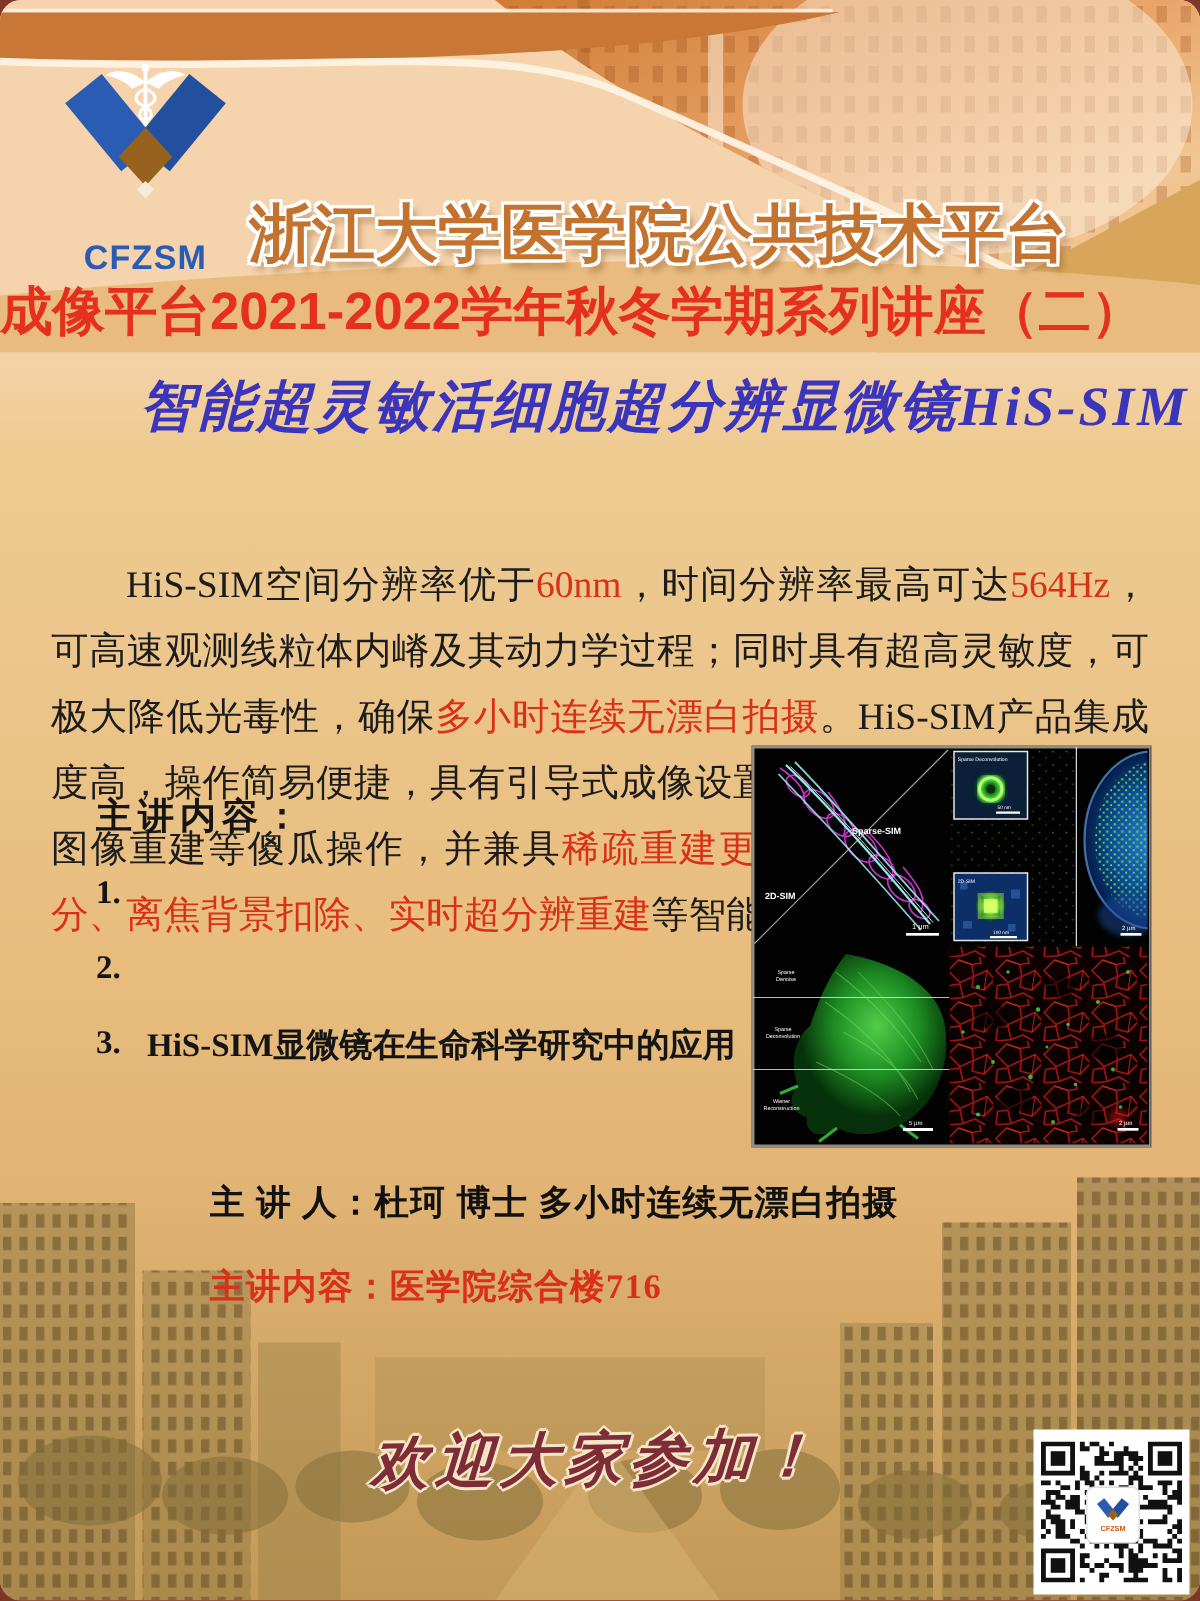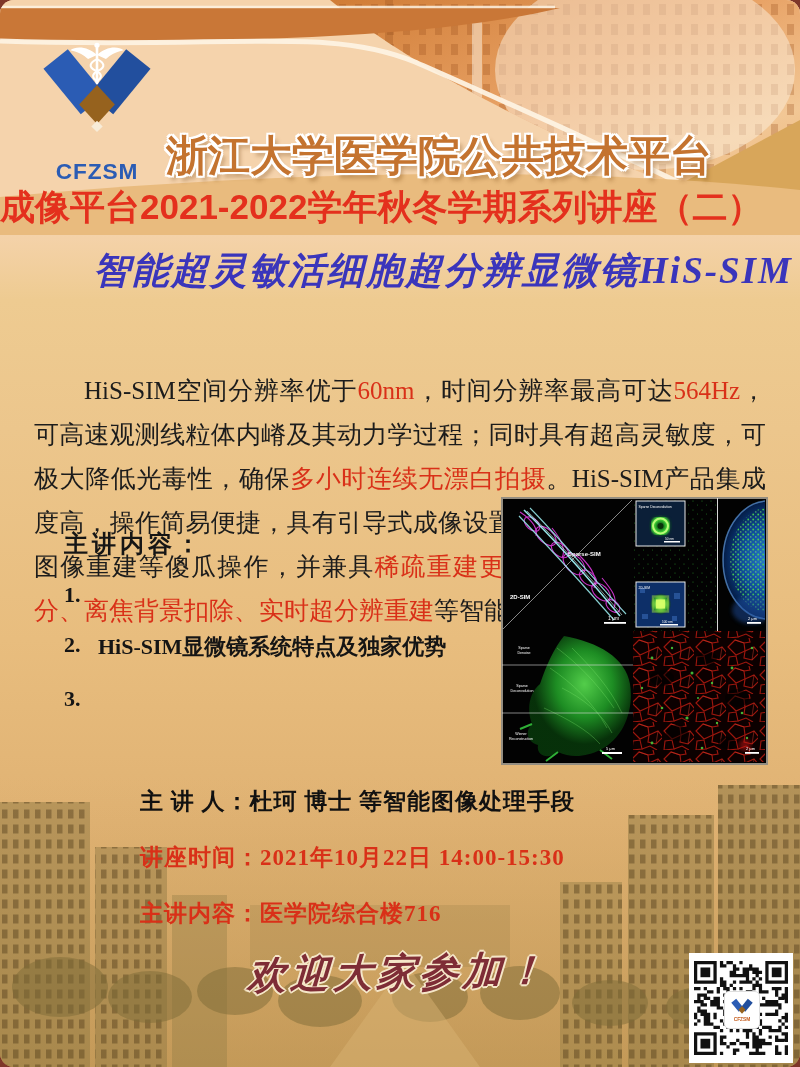--- a/index.html
+++ b/index.html
@@ -335,24 +335,24 @@
   </div>
 
   <div class="agenda">
     <div class="agenda-heading">主讲内容：</div>
     <ol>
       <li>
         <span class="num">1.</span>
       </li>
       <li>
         <span class="num">2.</span>
-        <span>HiS-SIM显微镜系统特点及独家优势</span>
       </li>
       <li>
         <span class="num">3.</span>
+        <span>HiS-SIM显微镜在生命科学研究中的应用</span>
       </li>
     </ol>
   </div>
 
   <svg class="bottom-photo" viewBox="0 0 800 290" preserveAspectRatio="none">
     <defs>
       <pattern id="bWin" width="11" height="15" patternUnits="userSpaceOnUse">
         <rect x="2" y="2.5" width="5.5" height="9" fill="rgba(70,52,20,0.45)"></rect>
       </pattern>
       <linearGradient id="bFade" x1="0" y1="0" x2="0" y2="1">
@@ -388,24 +388,21 @@
       <ellipse cx="430" cy="220" rx="38" ry="25"></ellipse>
         <ellipse cx="520" cy="216" rx="40" ry="27"></ellipse>
       <ellipse cx="610" cy="226" rx="38" ry="23"></ellipse>
         <ellipse cx="700" cy="230" rx="34" ry="20"></ellipse>
     </g>
     <path d="M330,290 L405,185 L480,290 Z" fill="#d8b272" opacity="0.5"></path>
   </svg>
 
   <div class="details">
     <div class="det-line det-black">
-      <span>主 讲 人：</span><span>杜珂  博士   等智能图像处理手段</span>
-    </div>
-    <div class="det-line det-red">
-      <span>讲座时间：</span><span>2021年10月22日  14:00-15:30</span>
+      <span>主 讲 人：</span><span>杜珂  博士   多小时连续无漂白拍摄</span>
     </div>
     <div class="det-line det-red">
       <span>主讲内容：</span><span>医学院综合楼716</span>
     </div>
   </div>
 
   <div class="welcome">欢迎大家参加！</div>
 
   <div class="qr">
     <svg class="qr-main" viewBox="0 0 29 29">

